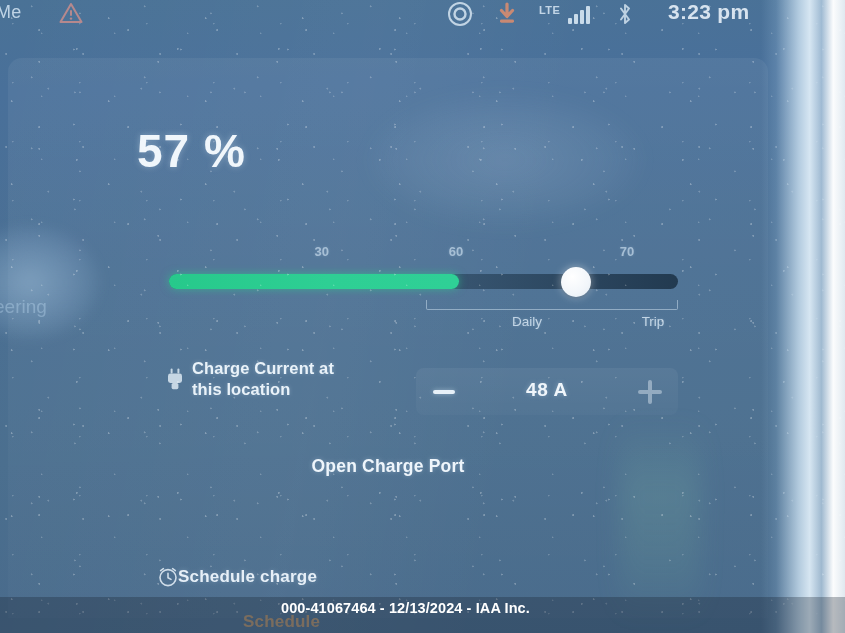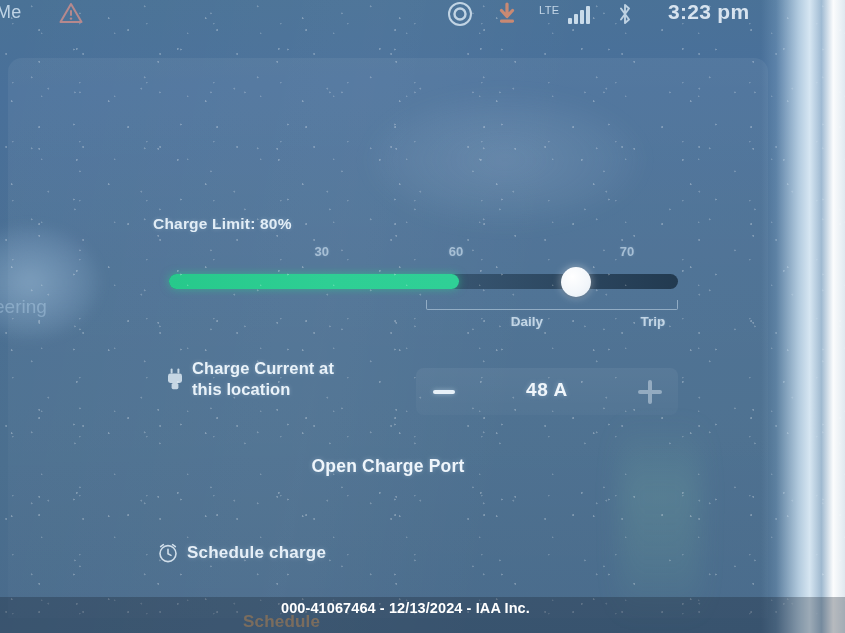--- a/index.html
+++ b/index.html
@@ -56,21 +56,21 @@
     width: 26px; height: 26px;
     opacity: .88;
   }
   .sb-dl {
     position: absolute; left: 494px; top: 2px;
     width: 26px; height: 24px;
     opacity: .95;
   }
   .sb-lte {
     position: absolute; left: 539px; top: 4px;
-    font-size: 11px; font-weight: 400;
+    font-size: 11px; font-weight: 700;
     letter-spacing: .4px;
     color: #cfe0ef;
     opacity: .9;
   }
   .sb-bars {
     position: absolute; left: 568px; top: 4px;
     width: 32px; height: 20px;
     display: flex; align-items: flex-end; gap: 2px;
     opacity: .92;
   }
@@ -165,21 +165,21 @@
     position: absolute;
     left: 418px; top: 62px;
     width: 252px; height: 10px;
     border-left: 1.5px solid rgba(198,219,236,0.55);
     border-right: 1.5px solid rgba(198,219,236,0.55);
     border-bottom: 1.5px solid rgba(198,219,236,0.55);
     border-radius: 0 0 2px 2px;
   }
   .mode-label {
     position: absolute; top: 76px;
-    font-size: 13.5px; font-weight: 700;
+    font-size: 13.5px; font-weight: 400;
     color: #cfe0ee;
     opacity: .9;
     transform: translateX(-50%);
     text-shadow: 0 0 3px rgba(200,225,245,0.3);
   }
 
   
   #current-row {
     position: absolute; left: 0; top: 290px;
     width: 760px; height: 62px;
@@ -240,23 +240,23 @@
     width: 760px;
     text-align: center;
     font-size: 17.5px; font-weight: 700;
     color: #eef5fb;
     letter-spacing: .2px;
     text-shadow: 0 0 5px rgba(220,240,255,0.32);
   }
 
   
   .sched-row {
-    position: absolute; left: 150px; top: 482px;
+    position: absolute; left: 150px; top: 506px;
     height: 26px;
-    display: flex; align-items: center; gap: 9px;
+    display: flex; align-items: center; 
   }
   .clock-icon { width: 20px; height: 20px; opacity: .88; display:block; }
   .sched-label {
     font-size: 17px; font-weight: 700;
     color: #e6eff7;
     letter-spacing: .2px;
     text-shadow: 0 0 5px rgba(215,238,255,0.3);
   }
 
   
@@ -405,22 +405,22 @@
       <svg viewBox="0 0 20 24" width="20" height="24" aria-hidden="true">
         <path d="M6 6.5 L14 17.5 L10 21 L10 3 L14 6.5 L6 17.5" fill="none" stroke="#d2e2ef" stroke-width="1.9" stroke-linecap="round" stroke-linejoin="round"></path>
       </svg>
     </div>
 
     <div class="sb-time">3:23 pm</div>
   </div>
 
   <div id="panel">
 
-
-    <div class="charge-limit">Charge Limit: 80%</div>
+    <div class="charge-pct">57 %</div>
+
 
     <div id="slider-wrap">
       <div class="tick" id="tick0" style="left: 313.7px;">30</div>
       <div class="tick" id="tick1" style="left: 448px;">60</div>
       <div class="tick" id="tick2" style="left: 619.1px;">70</div>
 
       <div class="track">
         <div class="track-fill" id="track-fill" style="width: 290.13px;"></div>
       </div>
       <div class="knob" id="slider-knob" style="left: 568.2px;"></div>

